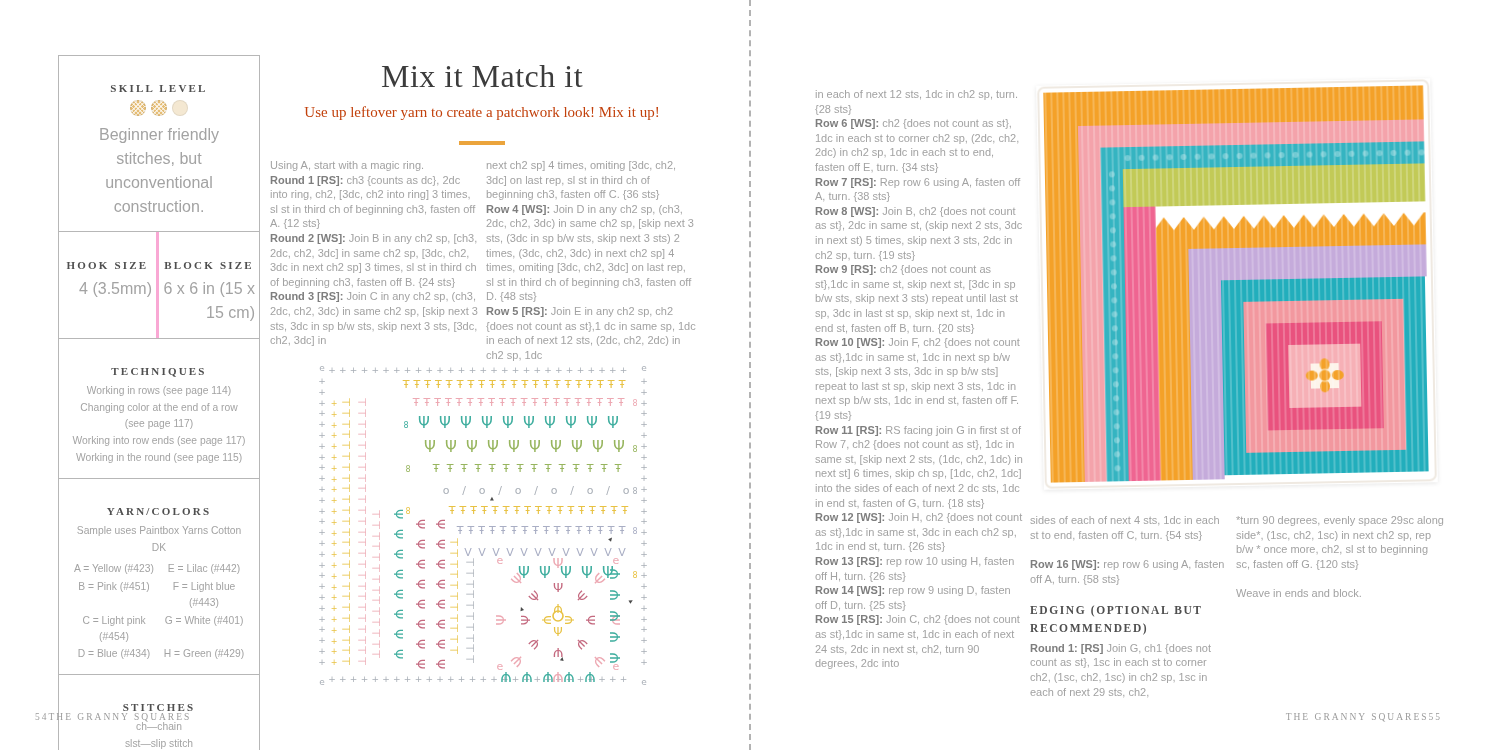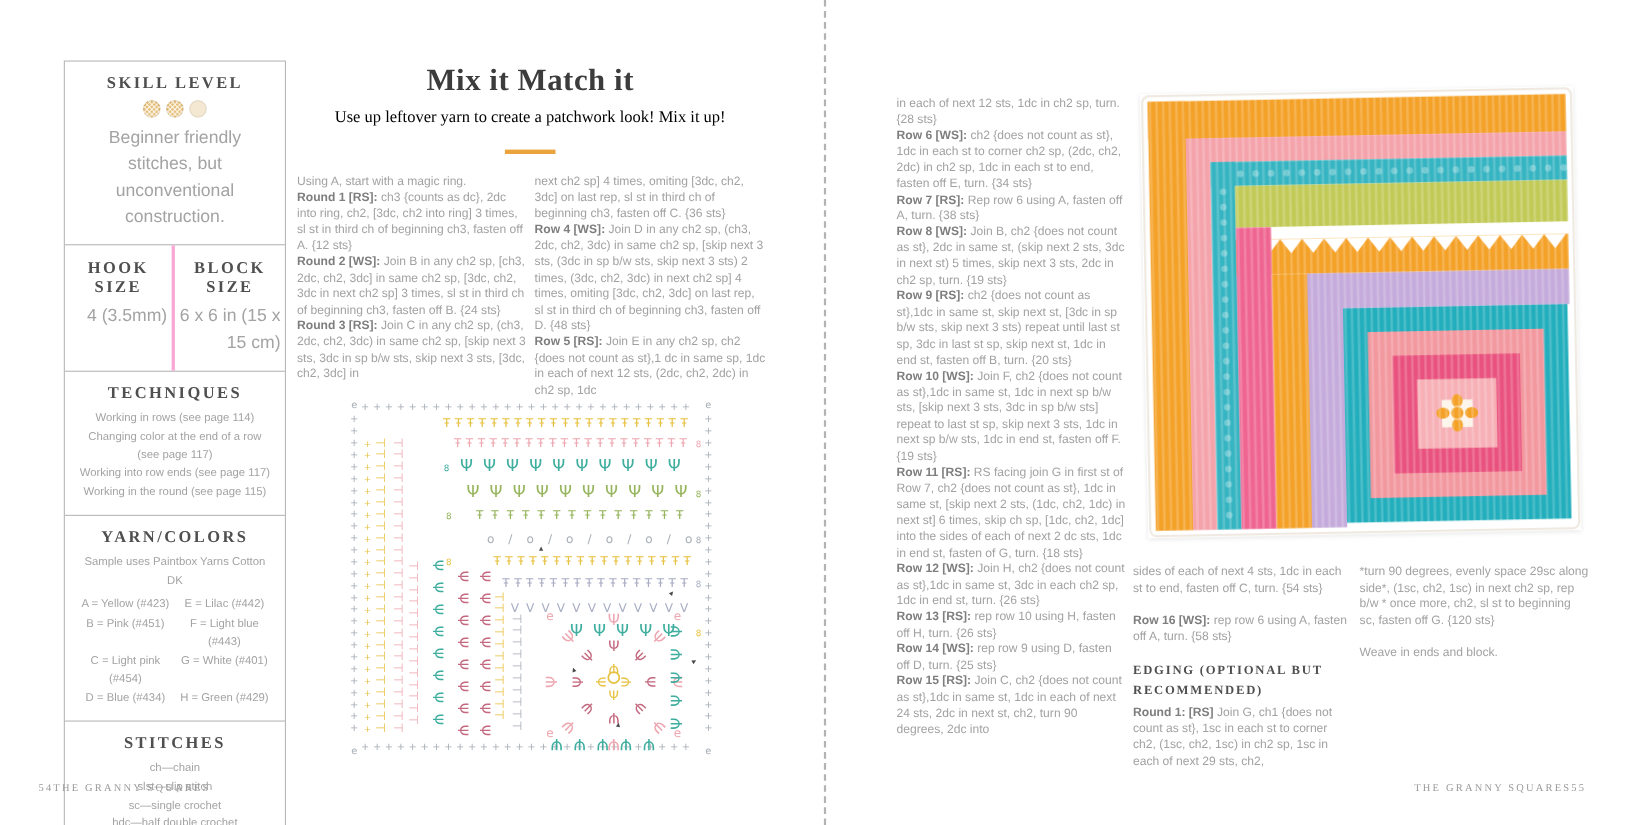--- a/index.html
+++ b/index.html
@@ -5,22 +5,22 @@
   html,body{margin:0;padding:0;background:#ffffff;}
   .page{position:relative;width:1500px;height:750px;background:#fff;overflow:hidden;
         font-family:"Liberation Sans",sans-serif;color:#9e9e9e;}
   
   .divider{position:absolute;left:749px;top:0;width:0;height:750px;border-left:2px dashed #b3b3b3;}
 
   
   .sidebar{position:absolute;left:58px;top:55px;width:200px;border:1px solid #b7b7b7;background:#fff;}
   .side-sec{border-bottom:1px solid #b7b7b7;padding:10px 10px 12px;text-align:center;}
   .side-sec:last-child{border-bottom:none;}
-  .box-title{font-family:"Liberation Serif",serif;font-size:15px;font-weight:bold;letter-spacing:2.2px;
-             color:#4f4f4f;margin:2px 0 6px;}
+  .box-title{font-family:"Liberation Serif",serif;font-size:11px;font-weight:bold;letter-spacing:2.2px;
+             color:#4f4f4f;margin:16px 0 6px;}
   .side-note{font-size:16px;line-height:1.5;color:#a3a3a3;}
   .balls{display:flex;justify-content:center;gap:5px;margin:4px 0 7px;}
   .ball{width:14px;height:14px;border-radius:50%;background:#e5bd75;border:1px solid rgba(0,0,0,.07);
         background-image:repeating-linear-gradient(45deg,rgba(255,255,255,.65) 0 1px,transparent 1px 3px),
                          repeating-linear-gradient(-45deg,rgba(255,255,255,.65) 0 1px,transparent 1px 3px);}
   .ball.faded{background:#f4e8d2;}
   .two-cells{display:grid;grid-template-columns:1fr 1fr;border-bottom:1px solid #b7b7b7;}
   .cell{padding:11px 4px 13px;text-align:center;}
   .cell:first-child{border-right:3px solid #f9a8d4;}
   .cell .side-note{font-size:16px;text-align:right;}
@@ -37,22 +37,22 @@
   .thumb.t2{background:#f2a824;box-shadow:inset 0 0 0 5px rgba(218,141,23,.45), inset 0 0 0 12px rgba(255,255,255,.10);}
   .thumb.t3{background:
       radial-gradient(circle at 50% 50%, #5e2a4f 0 3px, #d63a6c 3px 8px, #f49b36 8px 11px,
                       #7bc898 11px 14px, #e9e24c 14px 17px, #3db7c8 17px 22px, #c9aed7 22px);
       box-shadow:inset 0 0 0 3px #cbb3d6;}
   .mix-cap{font-size:10px;color:#a3a3a3;}
   .mix-plus{align-self:flex-end;padding-bottom:1px;font-size:13px;font-weight:bold;color:#8b8b8b;}
 
   
   .head{position:absolute;left:268px;top:58px;width:428px;text-align:center;}
-  .title{font-family:"Liberation Serif",serif;font-size:28px;font-weight:bold;color:#3c3c3c;letter-spacing:.5px;}
-  .subtitle{font-family:"Liberation Serif",serif;font-size:15px;color:#000000;margin-top:9px;}
+  .title{font-family:"Liberation Serif",serif;font-size:32px;font-weight:normal;color:#3c3c3c;letter-spacing:.5px;}
+  .subtitle{font-family:"Liberation Serif",serif;font-size:15px;color:#c2410c;margin-top:9px;}
   .rule{width:46px;height:4px;background:#eba43c;margin:20px auto 0;}
 
   
   .pat-col{position:absolute;font-size:11px;line-height:14.6px;color:#a2a2a2;}
   .para{margin:0;}
   .para-gap .para{margin:0 0 15px;}
   .para-label{font-weight:bold;color:#7e7e7e;}
   .para-label::after{content:" ";}
   .edging-head{font-family:"Liberation Serif",serif;font-size:11.5px;font-weight:bold;letter-spacing:1.6px;
                color:#4f4f4f;line-height:1.5;margin:16px 0 4px;}

